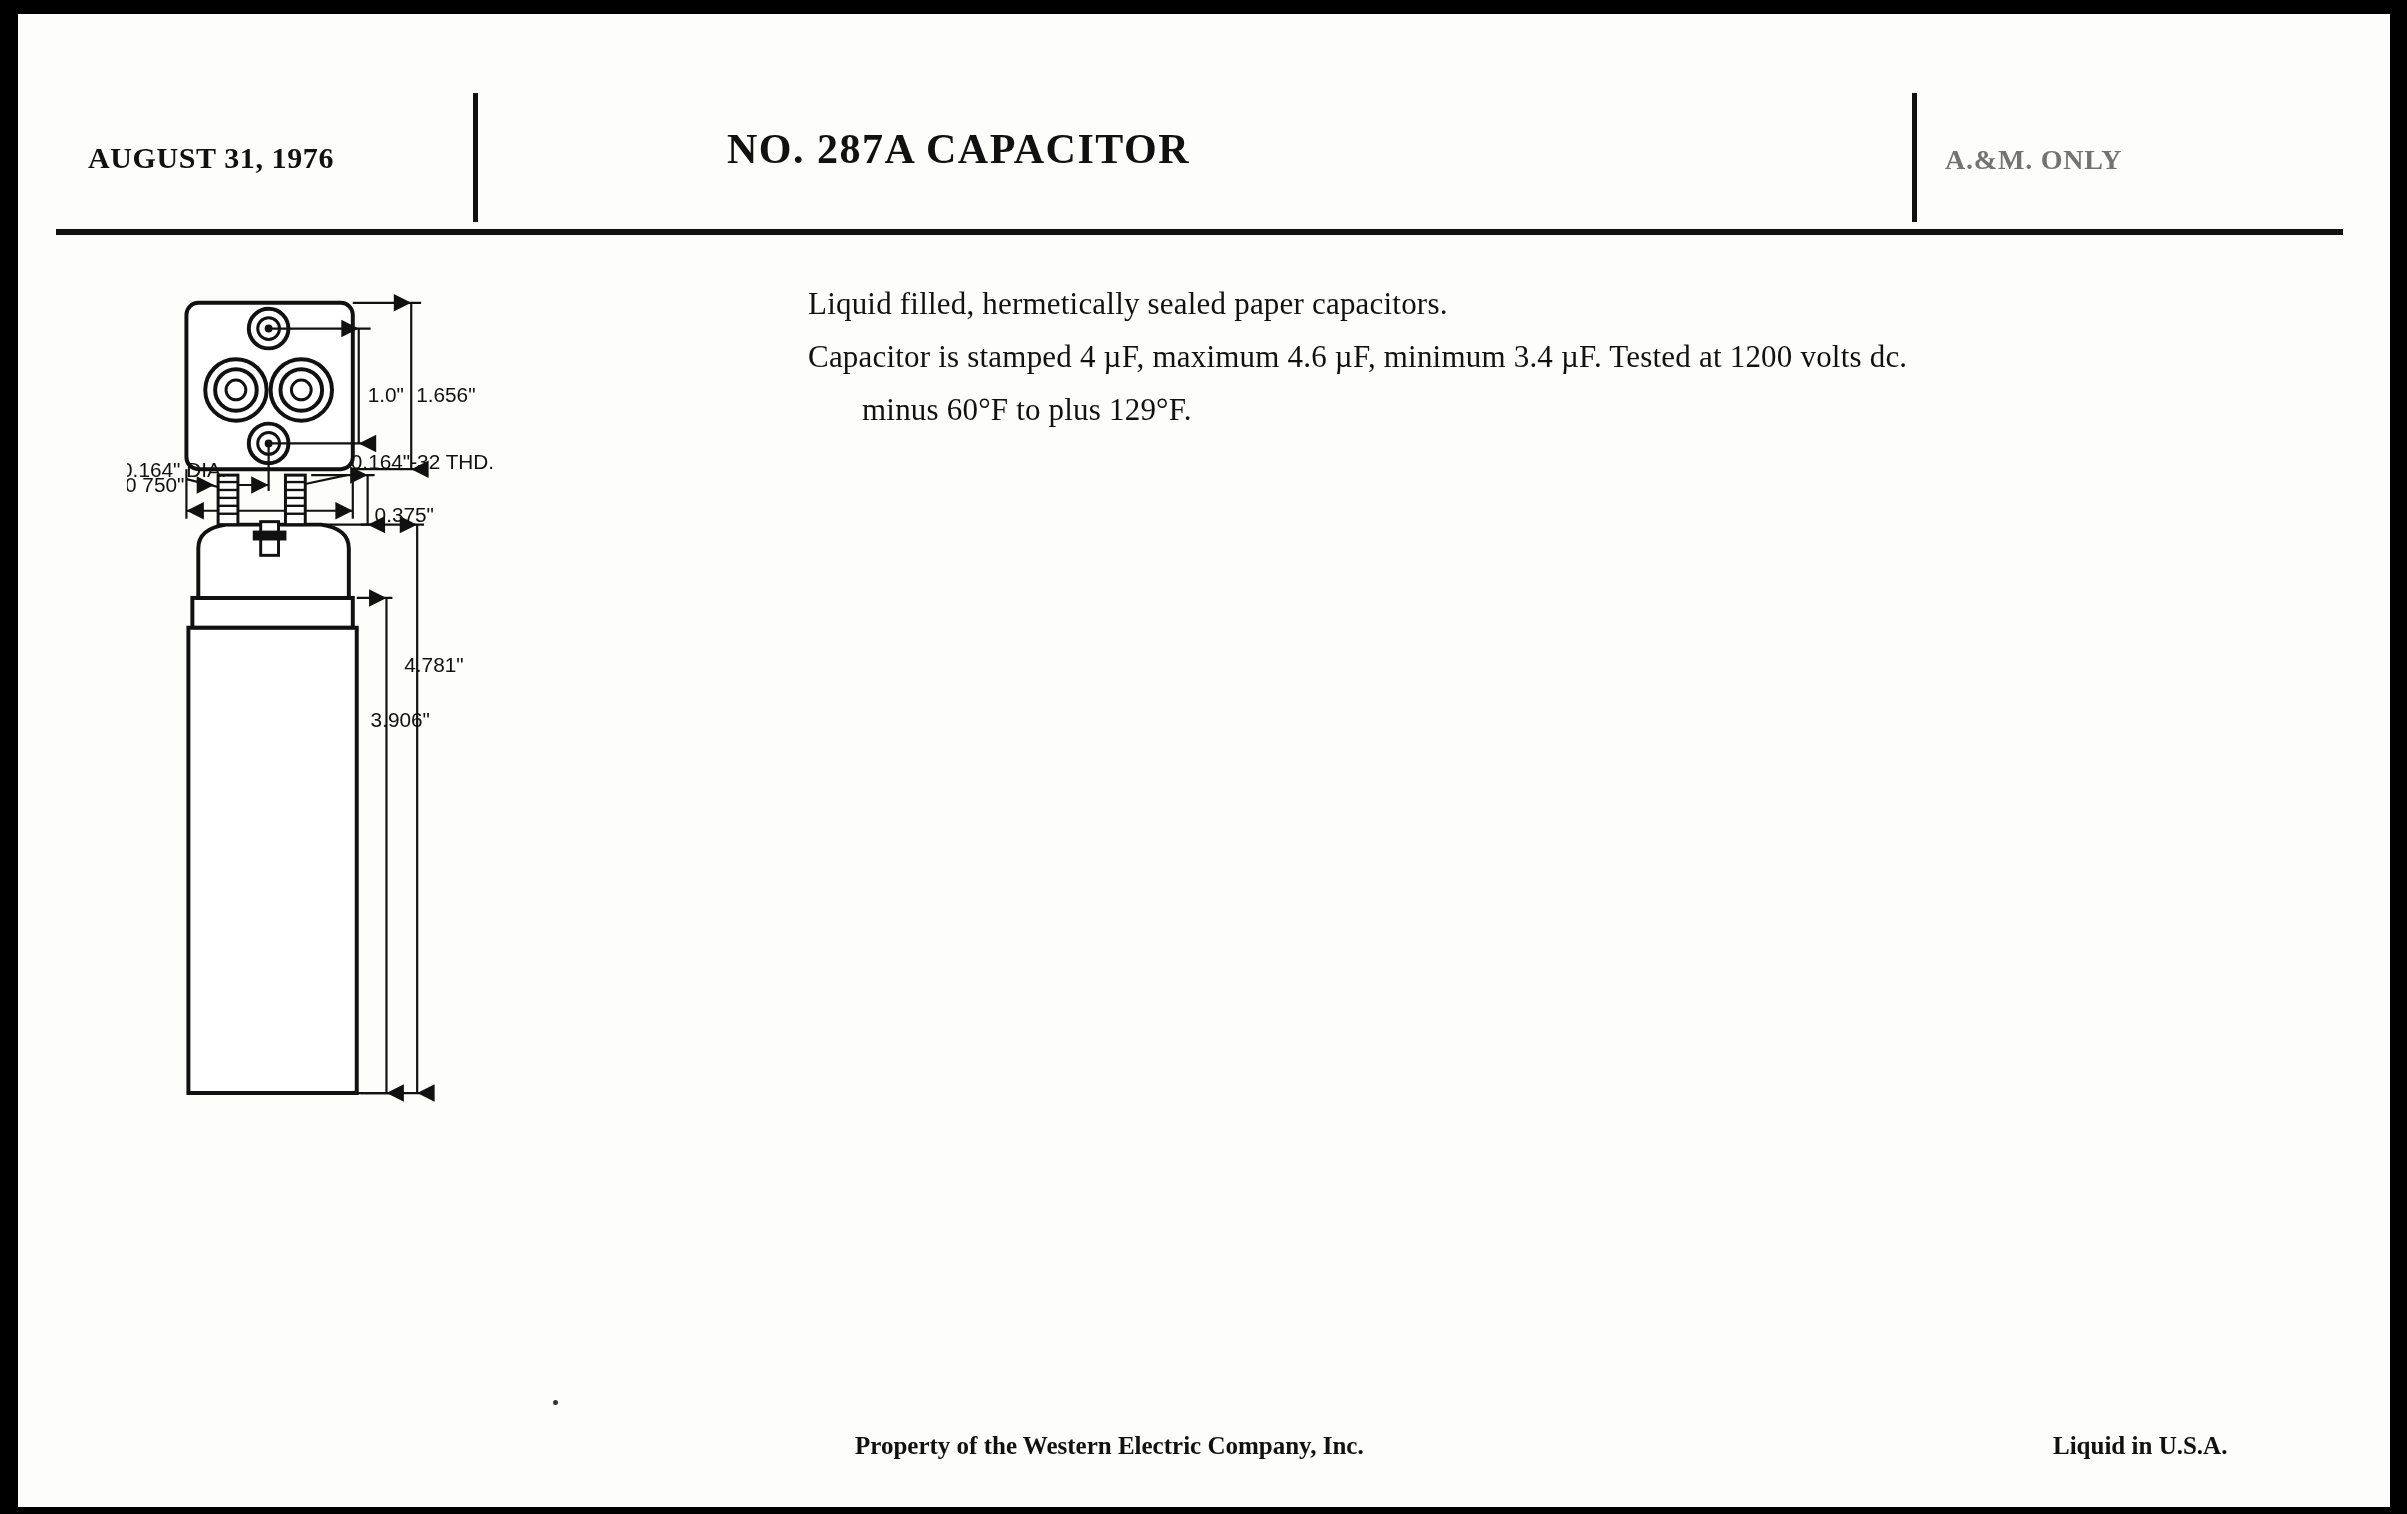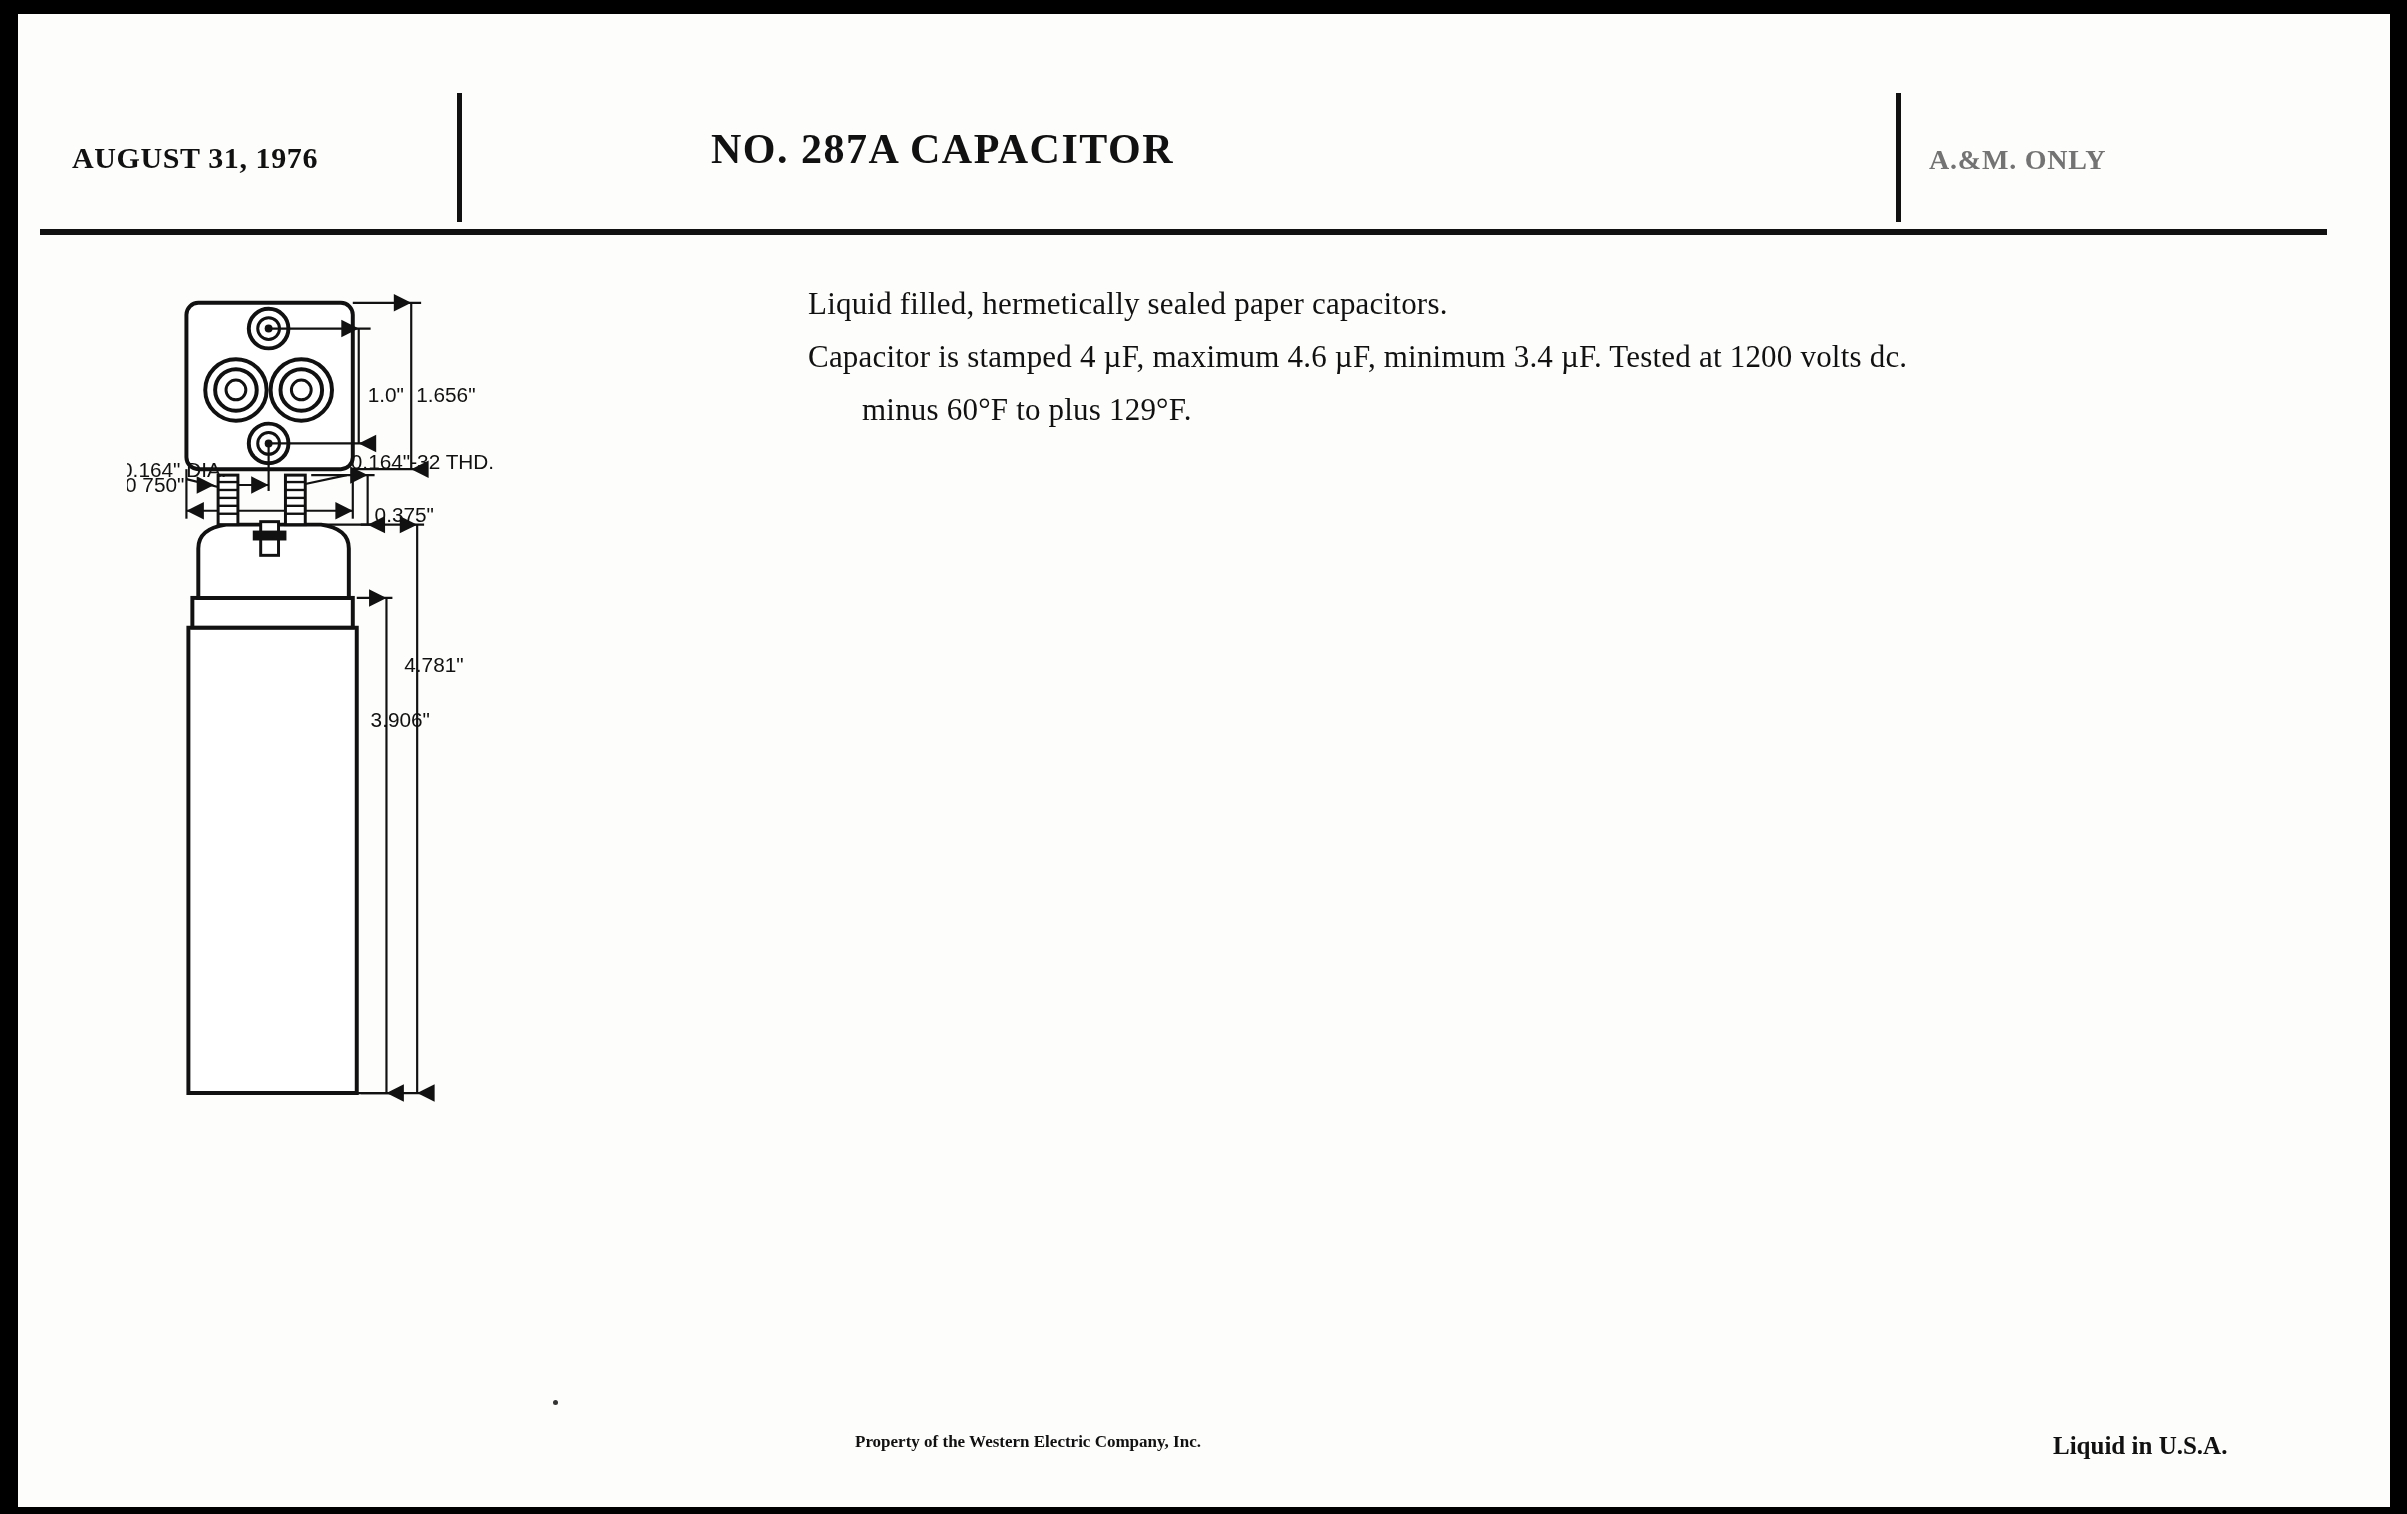--- a/index.html
+++ b/index.html
@@ -17,21 +17,21 @@
     position: absolute;
     left: 18px;
     top: 14px;
     width: 2372px;
     height: 1493px;
     background: #fdfdfb;
   }
   
   .header {
     position: absolute;
-    left: 0;
+    left: 16px;
     top: 0;
     width: 1920px;
     height: 218px;
     padding-left: 44px;
   }
   .hdr-date {
     position: absolute;
     left: 54px;
     top: 127px;
     font-family: "Liberation Serif", serif;
@@ -109,21 +109,21 @@
     height: 822px;
   }
   .drawing svg { display: block; }
   
   .footer-left {
     position: absolute;
     left: 837px;
     top: 1418px;
     font-family: "Liberation Serif", serif;
     font-weight: bold;
-    font-size: 17px;
+    font-size: 25px;
     color: #111;
     white-space: nowrap;
   }
   .footer-right {
     position: absolute;
     left: 2035px;
     top: 1418px;
     font-family: "Liberation Serif", serif;
     font-weight: bold;
     font-size: 25px;

